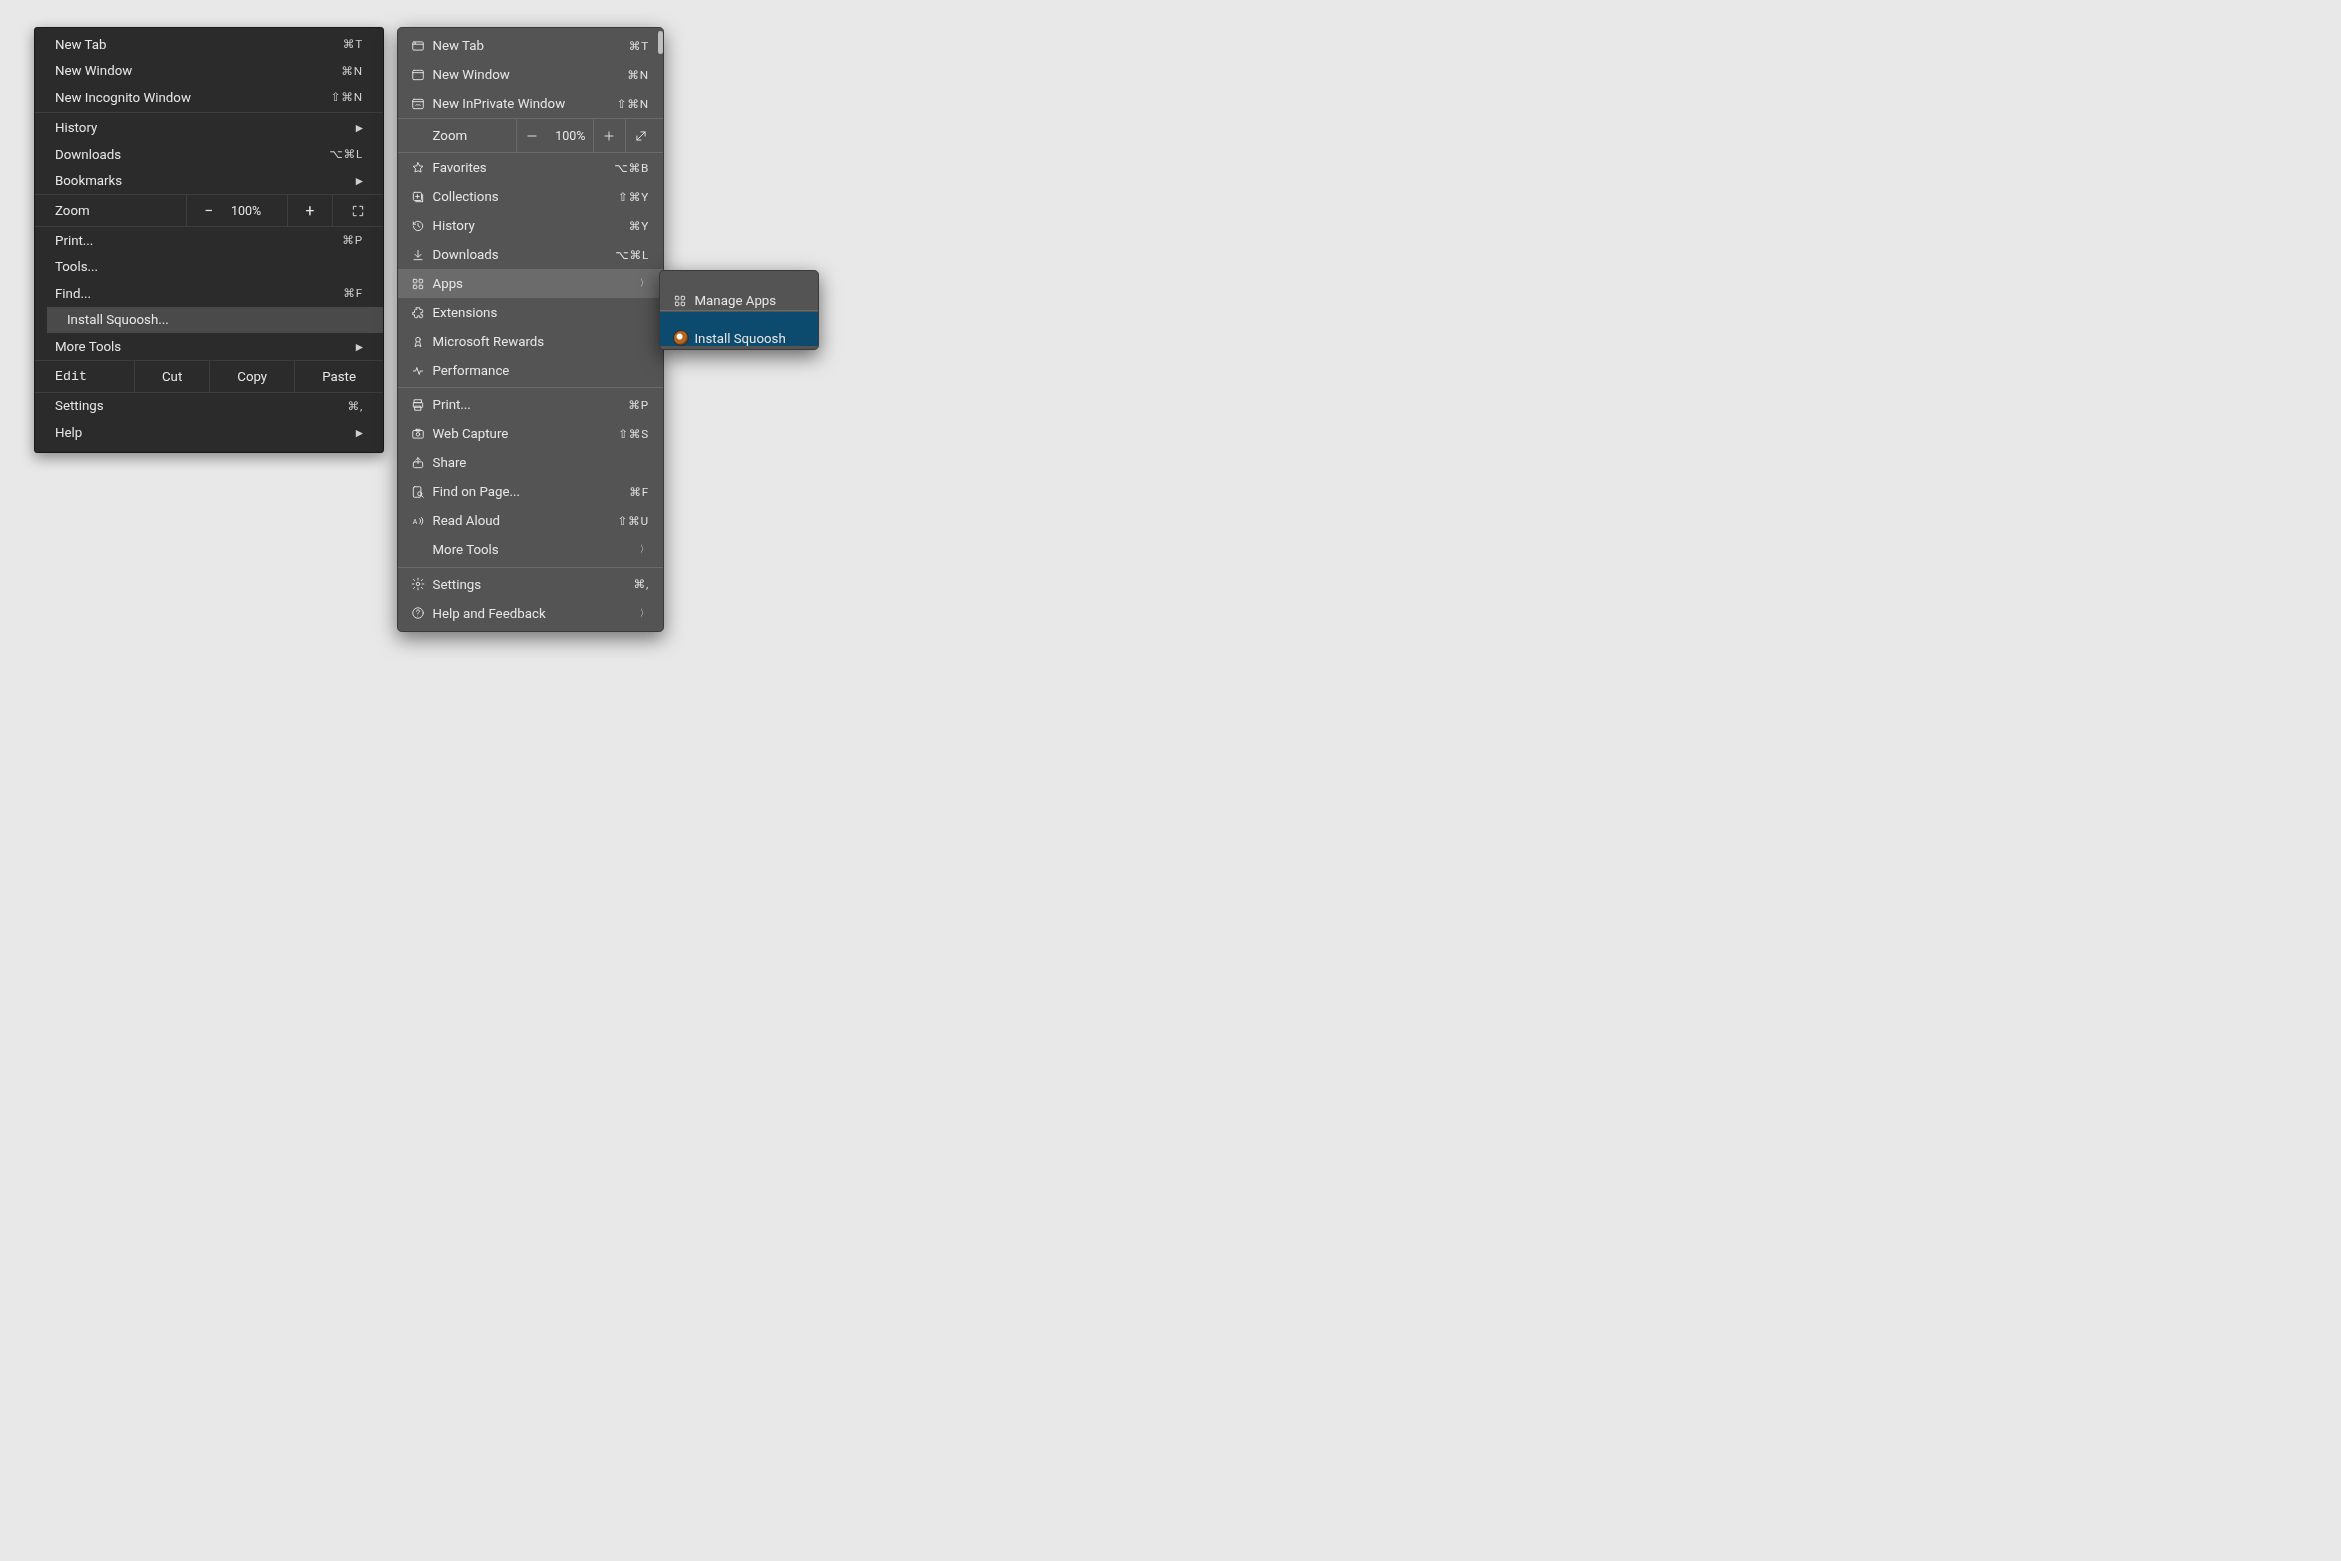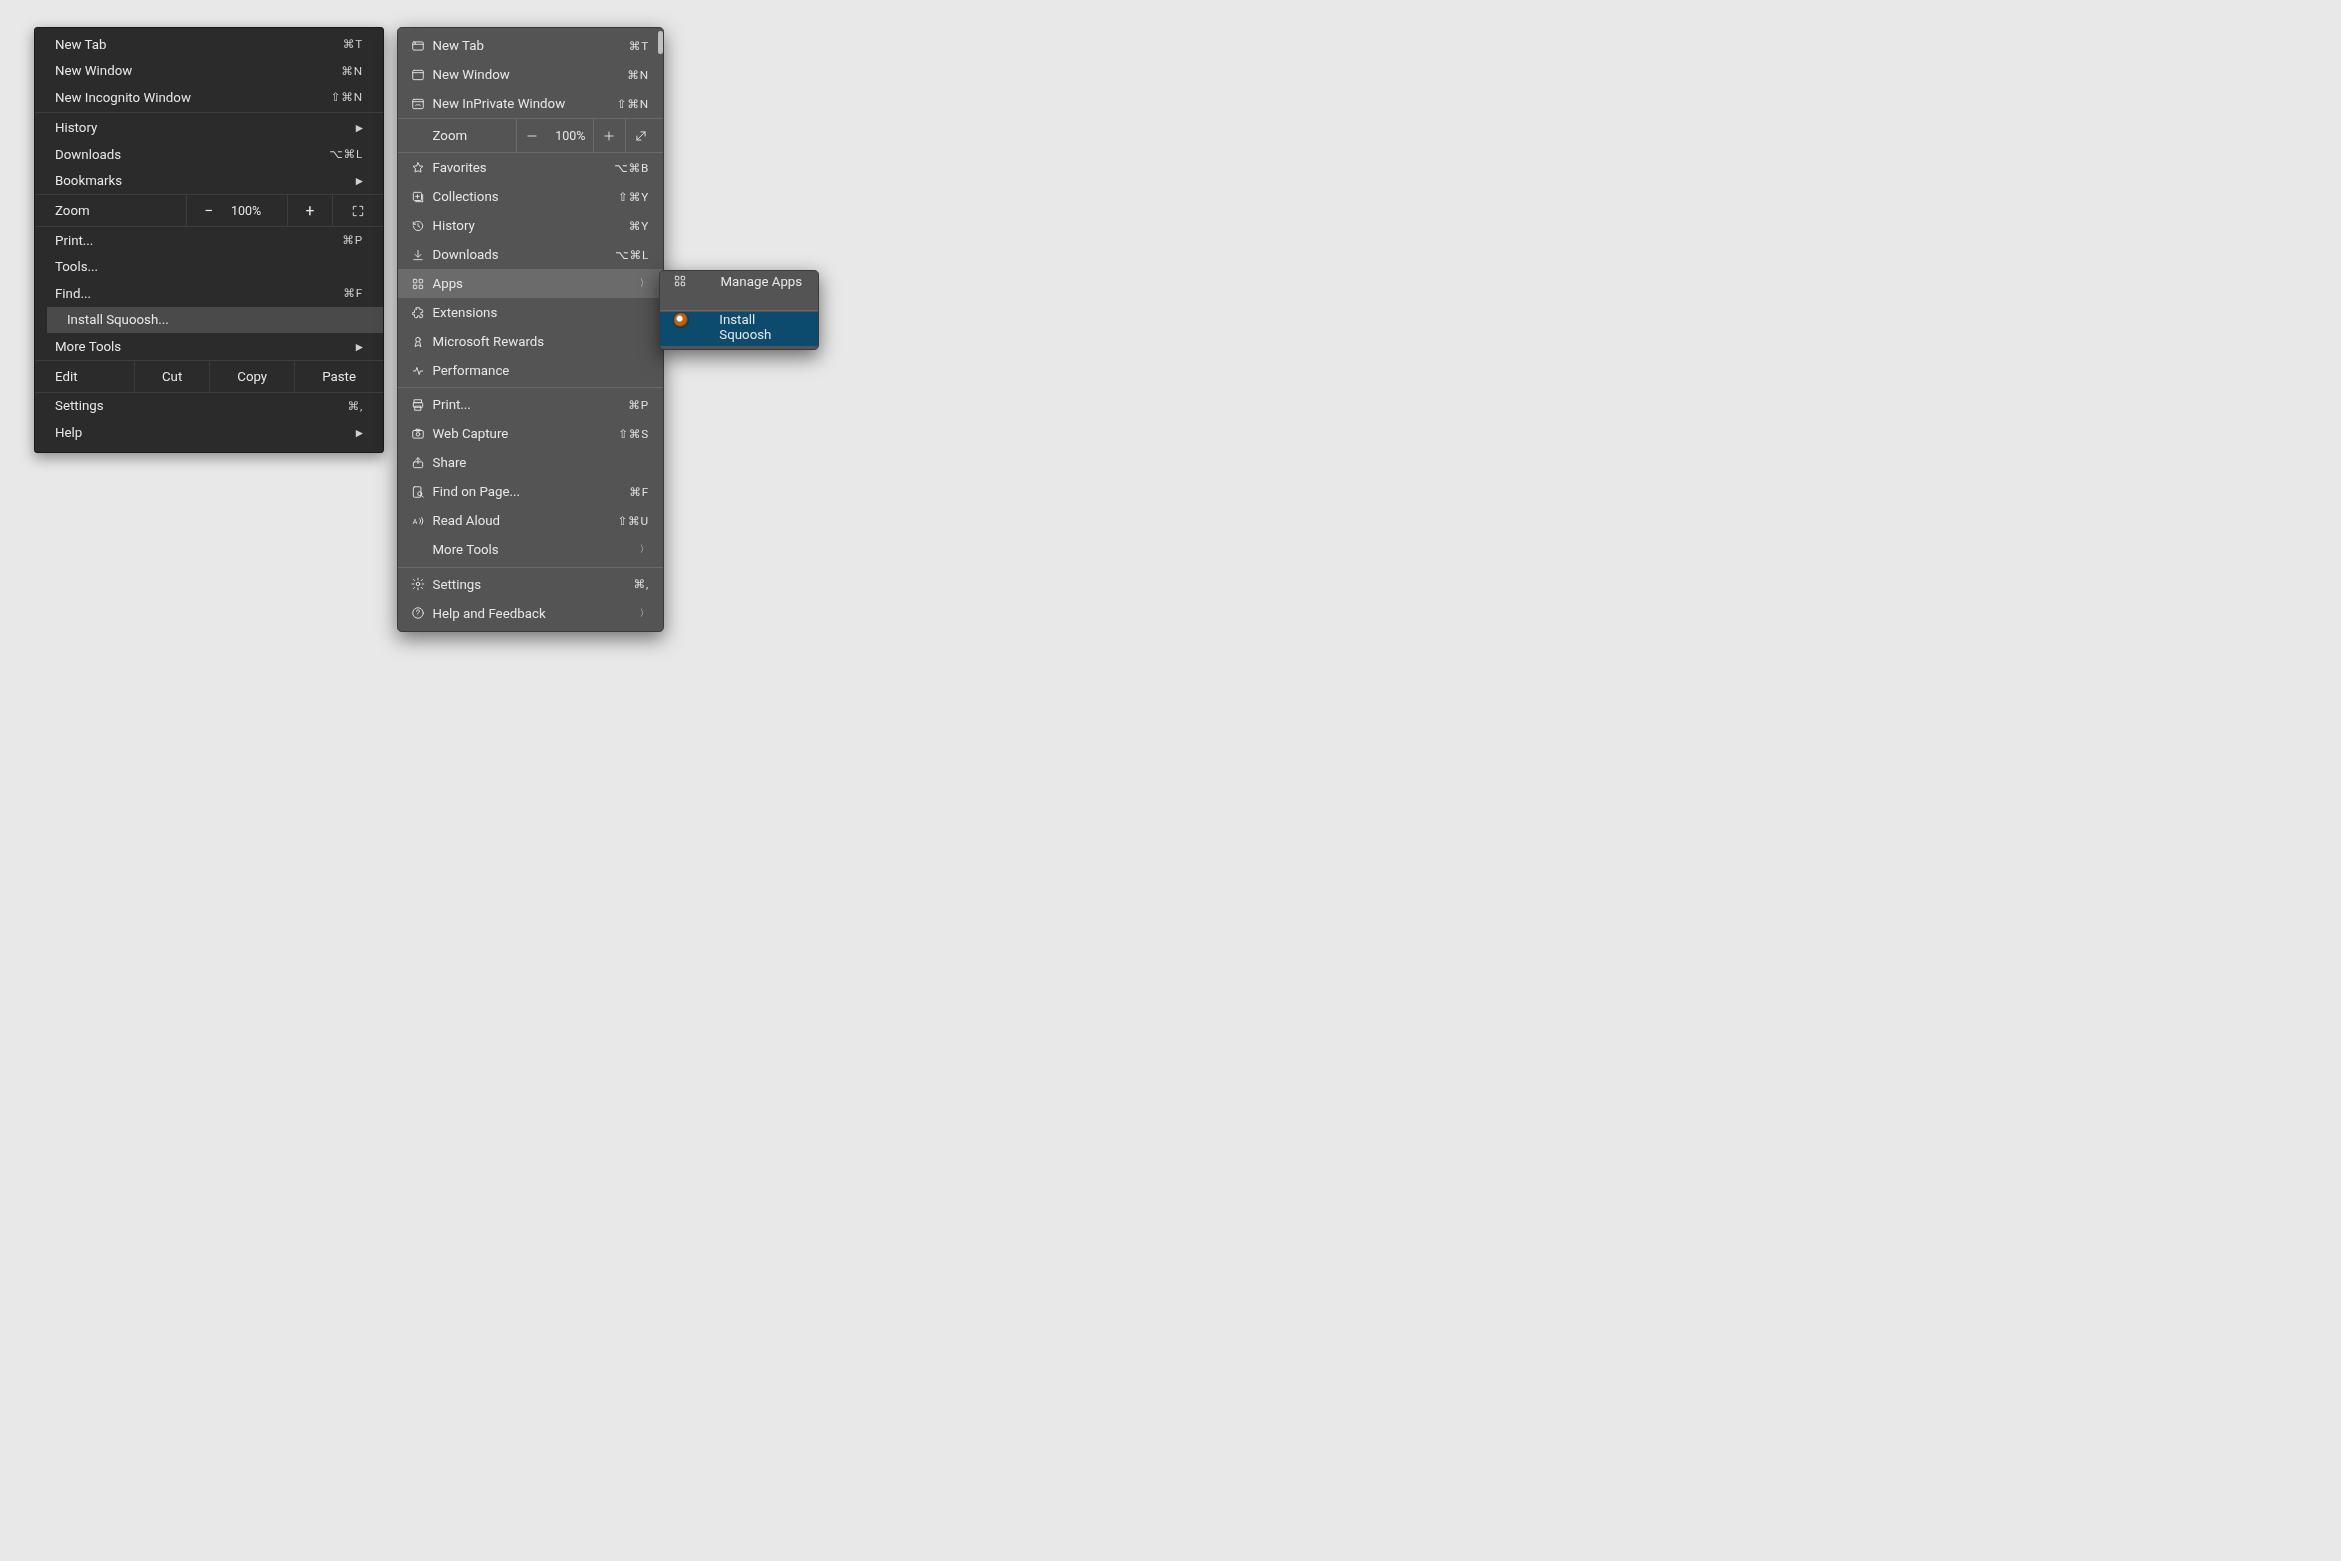--- a/index.html
+++ b/index.html
@@ -56,21 +56,21 @@
   .c-zoom-full  { width: 50px; }
   .c-zoom-full svg { width: 14px; height: 14px; }
 
   .c-edit-row {
     display: flex;
     align-items: stretch;
     height: 31px;
     border-top: 0.8px solid #3d3d3d;
     border-bottom: 0.8px solid #3d3d3d;
   }
-  .c-edit-label { padding-left: 20px; flex: 1 1 auto; display:flex; align-items:center; }
+  .c-edit-label { padding-left: 20px; flex: 1 1 auto; display:flex; align-items:center;font-family:Liberation Mono, monospace; }
   .c-edit-cell  { border-left: 0.8px solid #3d3d3d; display:flex; align-items:center; justify-content:center; padding: 0 27px; }
 
   
   .edge-menu {
     position: absolute;
     left: 397px;
     top: 27px;
     width: 265px;
     background: #545454;
     border: 0.8px solid #3a3a3a;
@@ -123,25 +123,24 @@
     top: 270px;
     width: 158px;
     background: #545454;
     border: 0.8px solid #3a3a3a;
     border-radius: 4.7px;
     box-shadow: 0 6.2px 19px rgba(0,0,0,0.55);
     padding: 3.1px 0;
   }
   .s-item {
     display: flex;
-    align-items: flex-start;
+    align-items: flex-end;
     height: 34px;
     padding: 0 12.5px;
     cursor: default;
-    gap: 26px;
   }
   .s-item.highlight { background: #0c4a6e; }
   .s-icon { width: 22px; display:flex; align-items:center; }
   .s-icon svg { width: 14px; height: 14px; }
   .s-sep { height: 0.8px; background: #6a6a6a; margin: 1.6px 0; }
   .squoosh-icon {
     width: 14px; height: 14px; border-radius: 50%;
     background: radial-gradient(circle at 40% 40%, #fff 0 20%, #b5651d 30% 55%, #5a3a1a 70% 100%);
     border: 0.8px solid #2f2f2f;
   }

